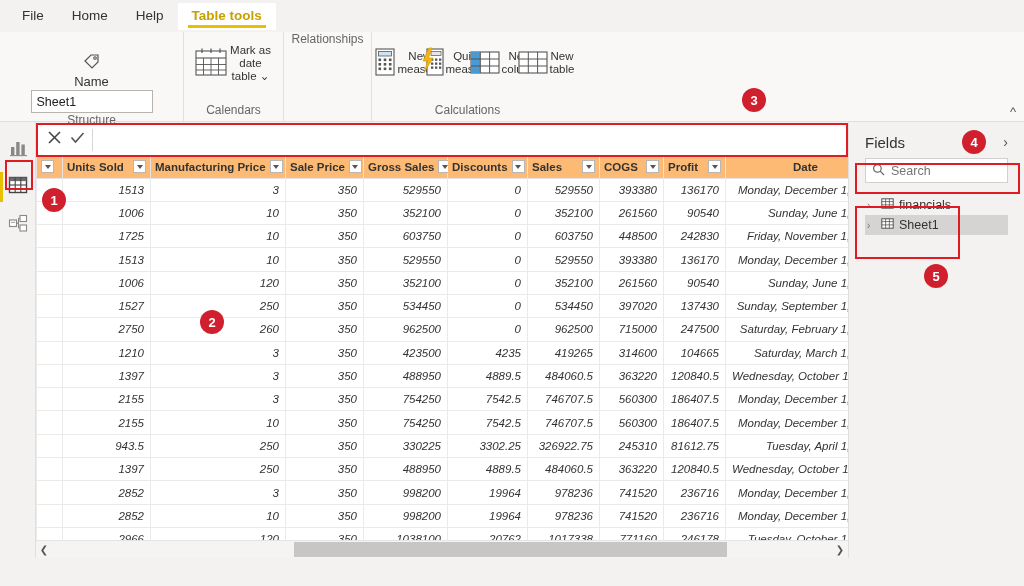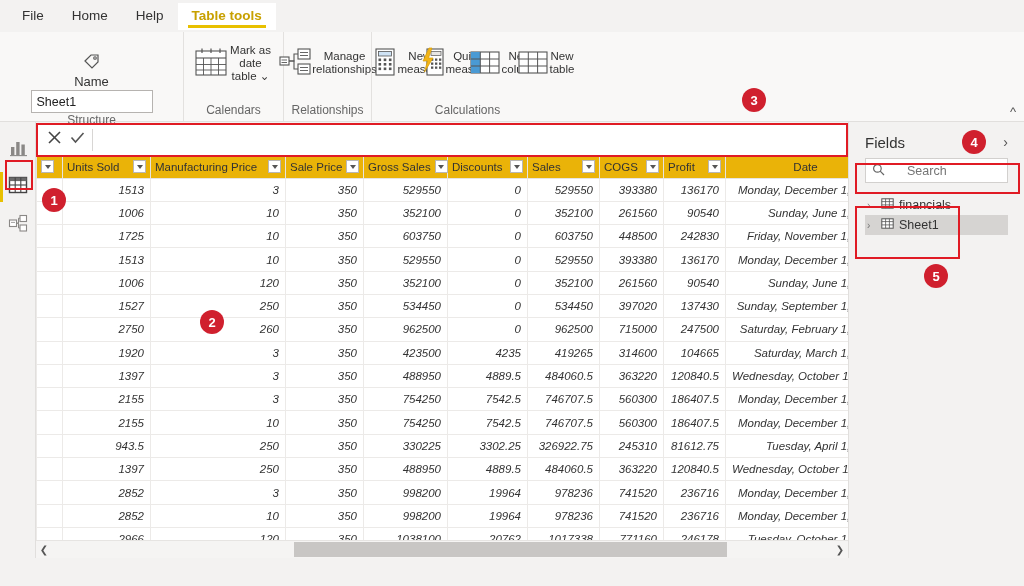--- a/index.html
+++ b/index.html
@@ -101,22 +101,22 @@
   .fb-div { width: 1px; height: 22px; background: #d8d6d4; }
   .fb-input { flex: 1; height: 100%; }
 
   
   .grid-wrap {
     position: absolute; left: 36px; top: 156px; width: 812px; bottom: 46px;
     background: #fff; overflow: hidden;
   }
   table.grid { border-collapse: collapse; width: 100%; table-layout: fixed; }
   table.grid th {
-    background: #eab308; border: 1px solid #e6e4e2; border-top: none;
-    font-size: 11.5px; font-weight: normal; color: #333;
+    background: #fdba74; border: 1px solid #e6e4e2; border-top: none;
+    font-size: 11.5px; font-weight: bold; color: #333;
     height: 22px; padding: 0 4px; white-space: nowrap;
     position: relative;
   }
   th .hdr-in { display: flex; align-items: center; justify-content: space-between; gap: 4px; }
   th.th-date .hdr-in { justify-content: center; position: relative; }
   .caret-box {
     width: 13px; height: 13px; border: 1px solid #b9b7b5; background: #fff;
     display: inline-flex; align-items: center; justify-content: center; flex: none;
   }
   .caret { width: 0; height: 0; border-left: 3px solid transparent;
@@ -157,21 +157,21 @@
     position: absolute; right: 0; top: 122px; width: 176px; bottom: 28px;
     background: #f3f2f1; border-left: 1px solid #e1dfdd; padding: 0 16px;
   }
   .fields-hdr {
     display: flex; align-items: center; justify-content: space-between;
     height: 36px; padding-top: 4px;
   }
   .fields-title { font-size: 15px; color: #333; }
   .fields-chev { font-size: 14px; color: #555; cursor: default; }
   .search-box {
-    display: flex; align-items: center; gap: 20px; height: 25px;
+    display: flex; align-items: center; gap: 4px; height: 25px;
     background: #fff; border: 1px solid #d2d0ce; padding: 0 6px;
   }
   .search-box input {
     border: none; outline: none; flex: 1; font-size: 12.5px; color: #555;
     background: transparent; font-family: "Liberation Sans", sans-serif;
   }
   .field-list { margin-top: 12px; }
   .field-item {
     display: flex; align-items: center; gap: 5px; height: 20px;
     font-size: 12.5px; color: #333; cursor: default; padding-left: 2px;
@@ -244,41 +244,20 @@
             </svg>
           </span>
           <span class="lb">Mark as date
 table ⌄</span>
         </div>
       </div>
       <div class="rgroup-label">Calendars</div>
     </div>
 
     <div class="rgroup g-relationships">
-      <div class="rgroup-body">
-        <div class="rbtn">
-          <span class="ic">
-            <svg width="34" height="30" viewBox="0 0 34 30">
-              <rect x="2" y="10" width="9" height="8" fill="#fff" stroke="#555" stroke-width="1.1"></rect>
-              <line x1="3.5" y1="13" x2="9" y2="13" stroke="#555" stroke-width="0.9"></line>
-              <line x1="3.5" y1="15.5" x2="9" y2="15.5" stroke="#555" stroke-width="0.9"></line>
-              <rect x="20" y="2" width="12" height="10" fill="#fff" stroke="#555" stroke-width="1.1"></rect>
-              <line x1="22" y1="5.5" x2="30" y2="5.5" stroke="#555" stroke-width="0.9"></line>
-              <line x1="22" y1="8.5" x2="30" y2="8.5" stroke="#555" stroke-width="0.9"></line>
-              <rect x="20" y="17" width="12" height="10" fill="#fff" stroke="#555" stroke-width="1.1"></rect>
-              <line x1="22" y1="20.5" x2="30" y2="20.5" stroke="#555" stroke-width="0.9"></line>
-              <line x1="22" y1="23.5" x2="30" y2="23.5" stroke="#555" stroke-width="0.9"></line>
-              <path d="M11 14 L16 14 L16 7 L20 7" fill="none" stroke="#555" stroke-width="1.1"></path>
-              <path d="M11 14 L16 14 L16 22 L20 22" fill="none" stroke="#555" stroke-width="1.1"></path>
-            </svg>
-          </span>
-          <span class="lb">Manage
-relationships</span>
-        </div>
-      </div>
       <div class="rgroup-label">Relationships</div>
     </div>
 
     <div class="rgroup g-calculations">
       <div class="rgroup-body">
         <div class="calc-btns">
           <div class="rbtn">
             <span class="ic">
               <svg width="26" height="30" viewBox="0 0 26 30">
                 <rect x="4" y="2" width="18" height="26" fill="#fff" stroke="#555" stroke-width="1.1"></rect>
@@ -586,21 +565,21 @@
             <td>350</td>
             <td>962500</td>
             <td>0</td>
             <td>962500</td>
             <td>715000</td>
             <td>247500</td>
             <td>Saturday, February 1, 2014</td>
           </tr>
           <tr>
             <td class="c-sel"></td>
-            <td>1920</td>
+            <td>1210</td>
             <td>3</td>
             <td>350</td>
             <td>423500</td>
             <td>4235</td>
             <td>419265</td>
             <td>314600</td>
             <td>104665</td>
             <td>Saturday, March 1, 2014</td>
           </tr>
           <tr>

